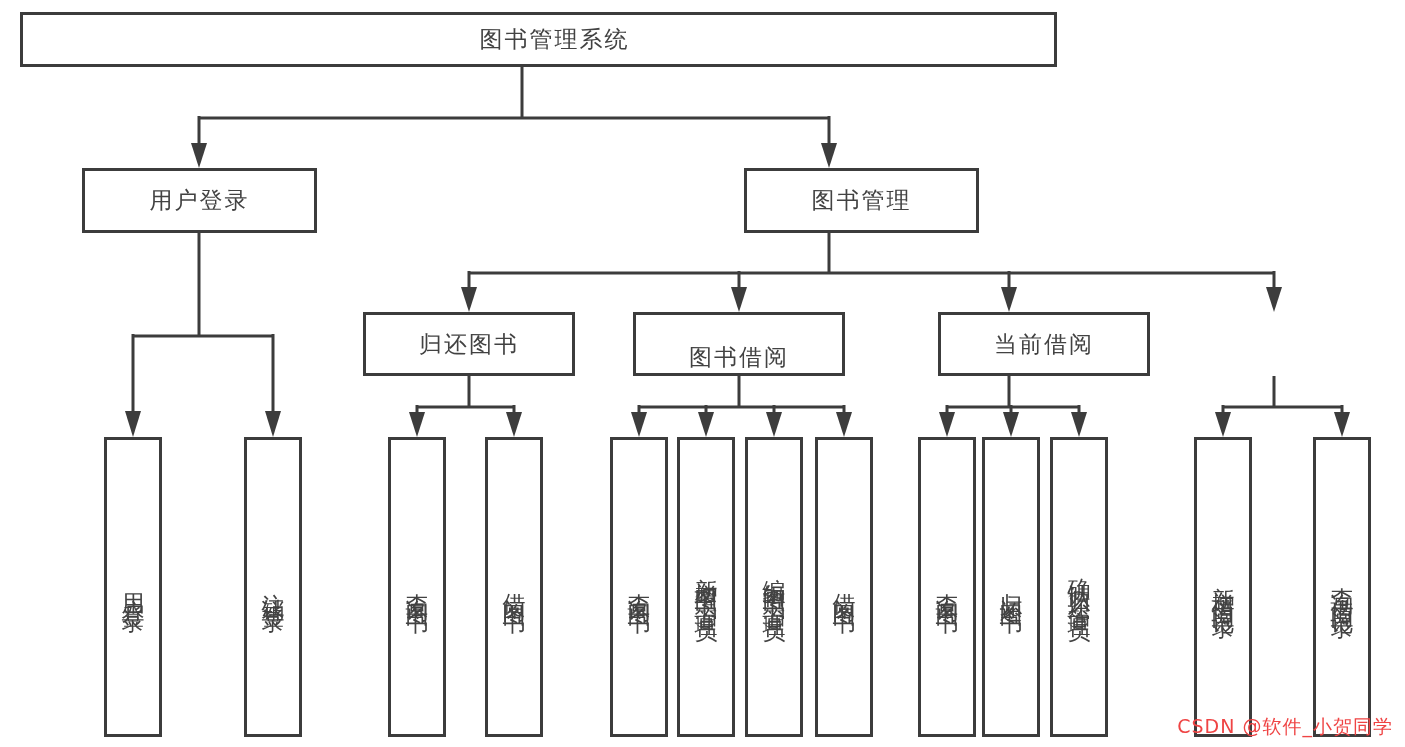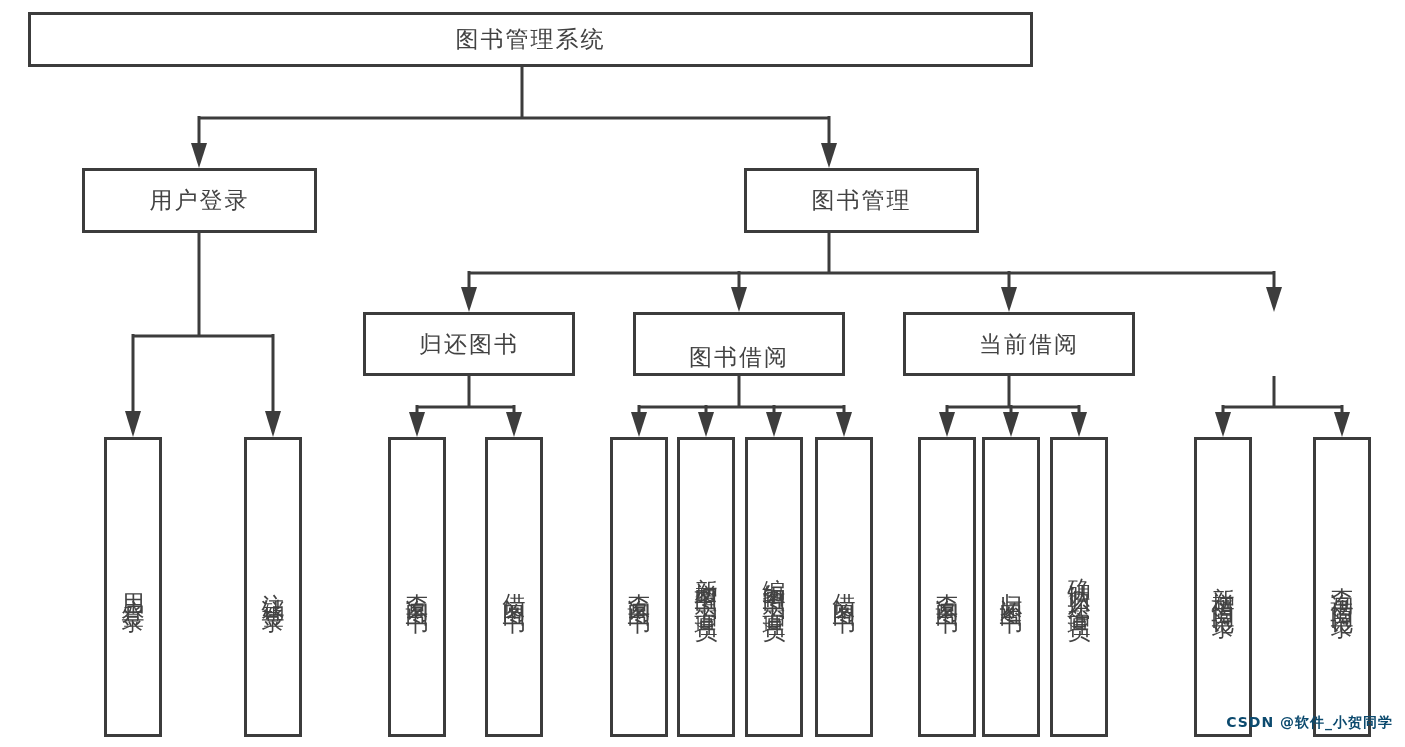--- a/index.html
+++ b/index.html
@@ -42,52 +42,51 @@
   }
   .leaf .vlabel {
     writing-mode: vertical-rl;
     text-orientation: mixed;
     font-size: 23px;
     line-height: 1;
     letter-spacing: 6px;
     white-space: nowrap;
     color: #424242;
   }
-  .root-box   { left: 28px;  top: 12px;  width: 999px; height: 49px; }
+  .root-box   { left: 20px;  top: 12px;  width: 999px; height: 49px; padding-left: 32px; }
   .l2-a       { left: 82px;  top: 168px; width: 229px; height: 59px; }
   .l2-b       { left: 744px; top: 168px; width: 229px; height: 59px; }
   .l3         { top: 312px; width: 206px; height: 58px; }
   .l3-a { left: 363px; }
   .l3-b { left: 633px; align-items: flex-end; }
-  .l3-c { left: 903px; padding-left: 20px; }
+  .l3-c { left: 938px; }
   .l3-d { left: 1168px; }
   .leaf       { top: 437px; width: 52px; height: 294px; }
   .leaf-1  { left: 104px; }
   .leaf-2  { left: 244px; }
   .leaf-3  { left: 388px; }
   .leaf-4  { left: 485px; }
   .leaf-5  { left: 610px; }
   .leaf-6  { left: 677px; }
   .leaf-7  { left: 745px; }
   .leaf-8  { left: 815px; }
   .leaf-9  { left: 918px; }
   .leaf-10 { left: 982px; }
   .leaf-11 { left: 1050px; }
   .leaf-12 { left: 1194px; }
   .leaf-13 { left: 1313px; }
   .watermark {
     position: absolute;
     top: 714px;
     right: 12px;
-    font-size: 14px;
-    color: #0c4a6e;
+    font-size: 19px;
+    color: #ef4444;
     letter-spacing: 1px;
     z-index: 5;
     white-space: nowrap;
-    font-weight: bold;
   }
   path.conn {
     fill: none;
     stroke: #3c3c3c;
     stroke-width: 3;
   }
   polygon.arrow {
     fill: #3c3c3c;
     stroke: none;
   }

